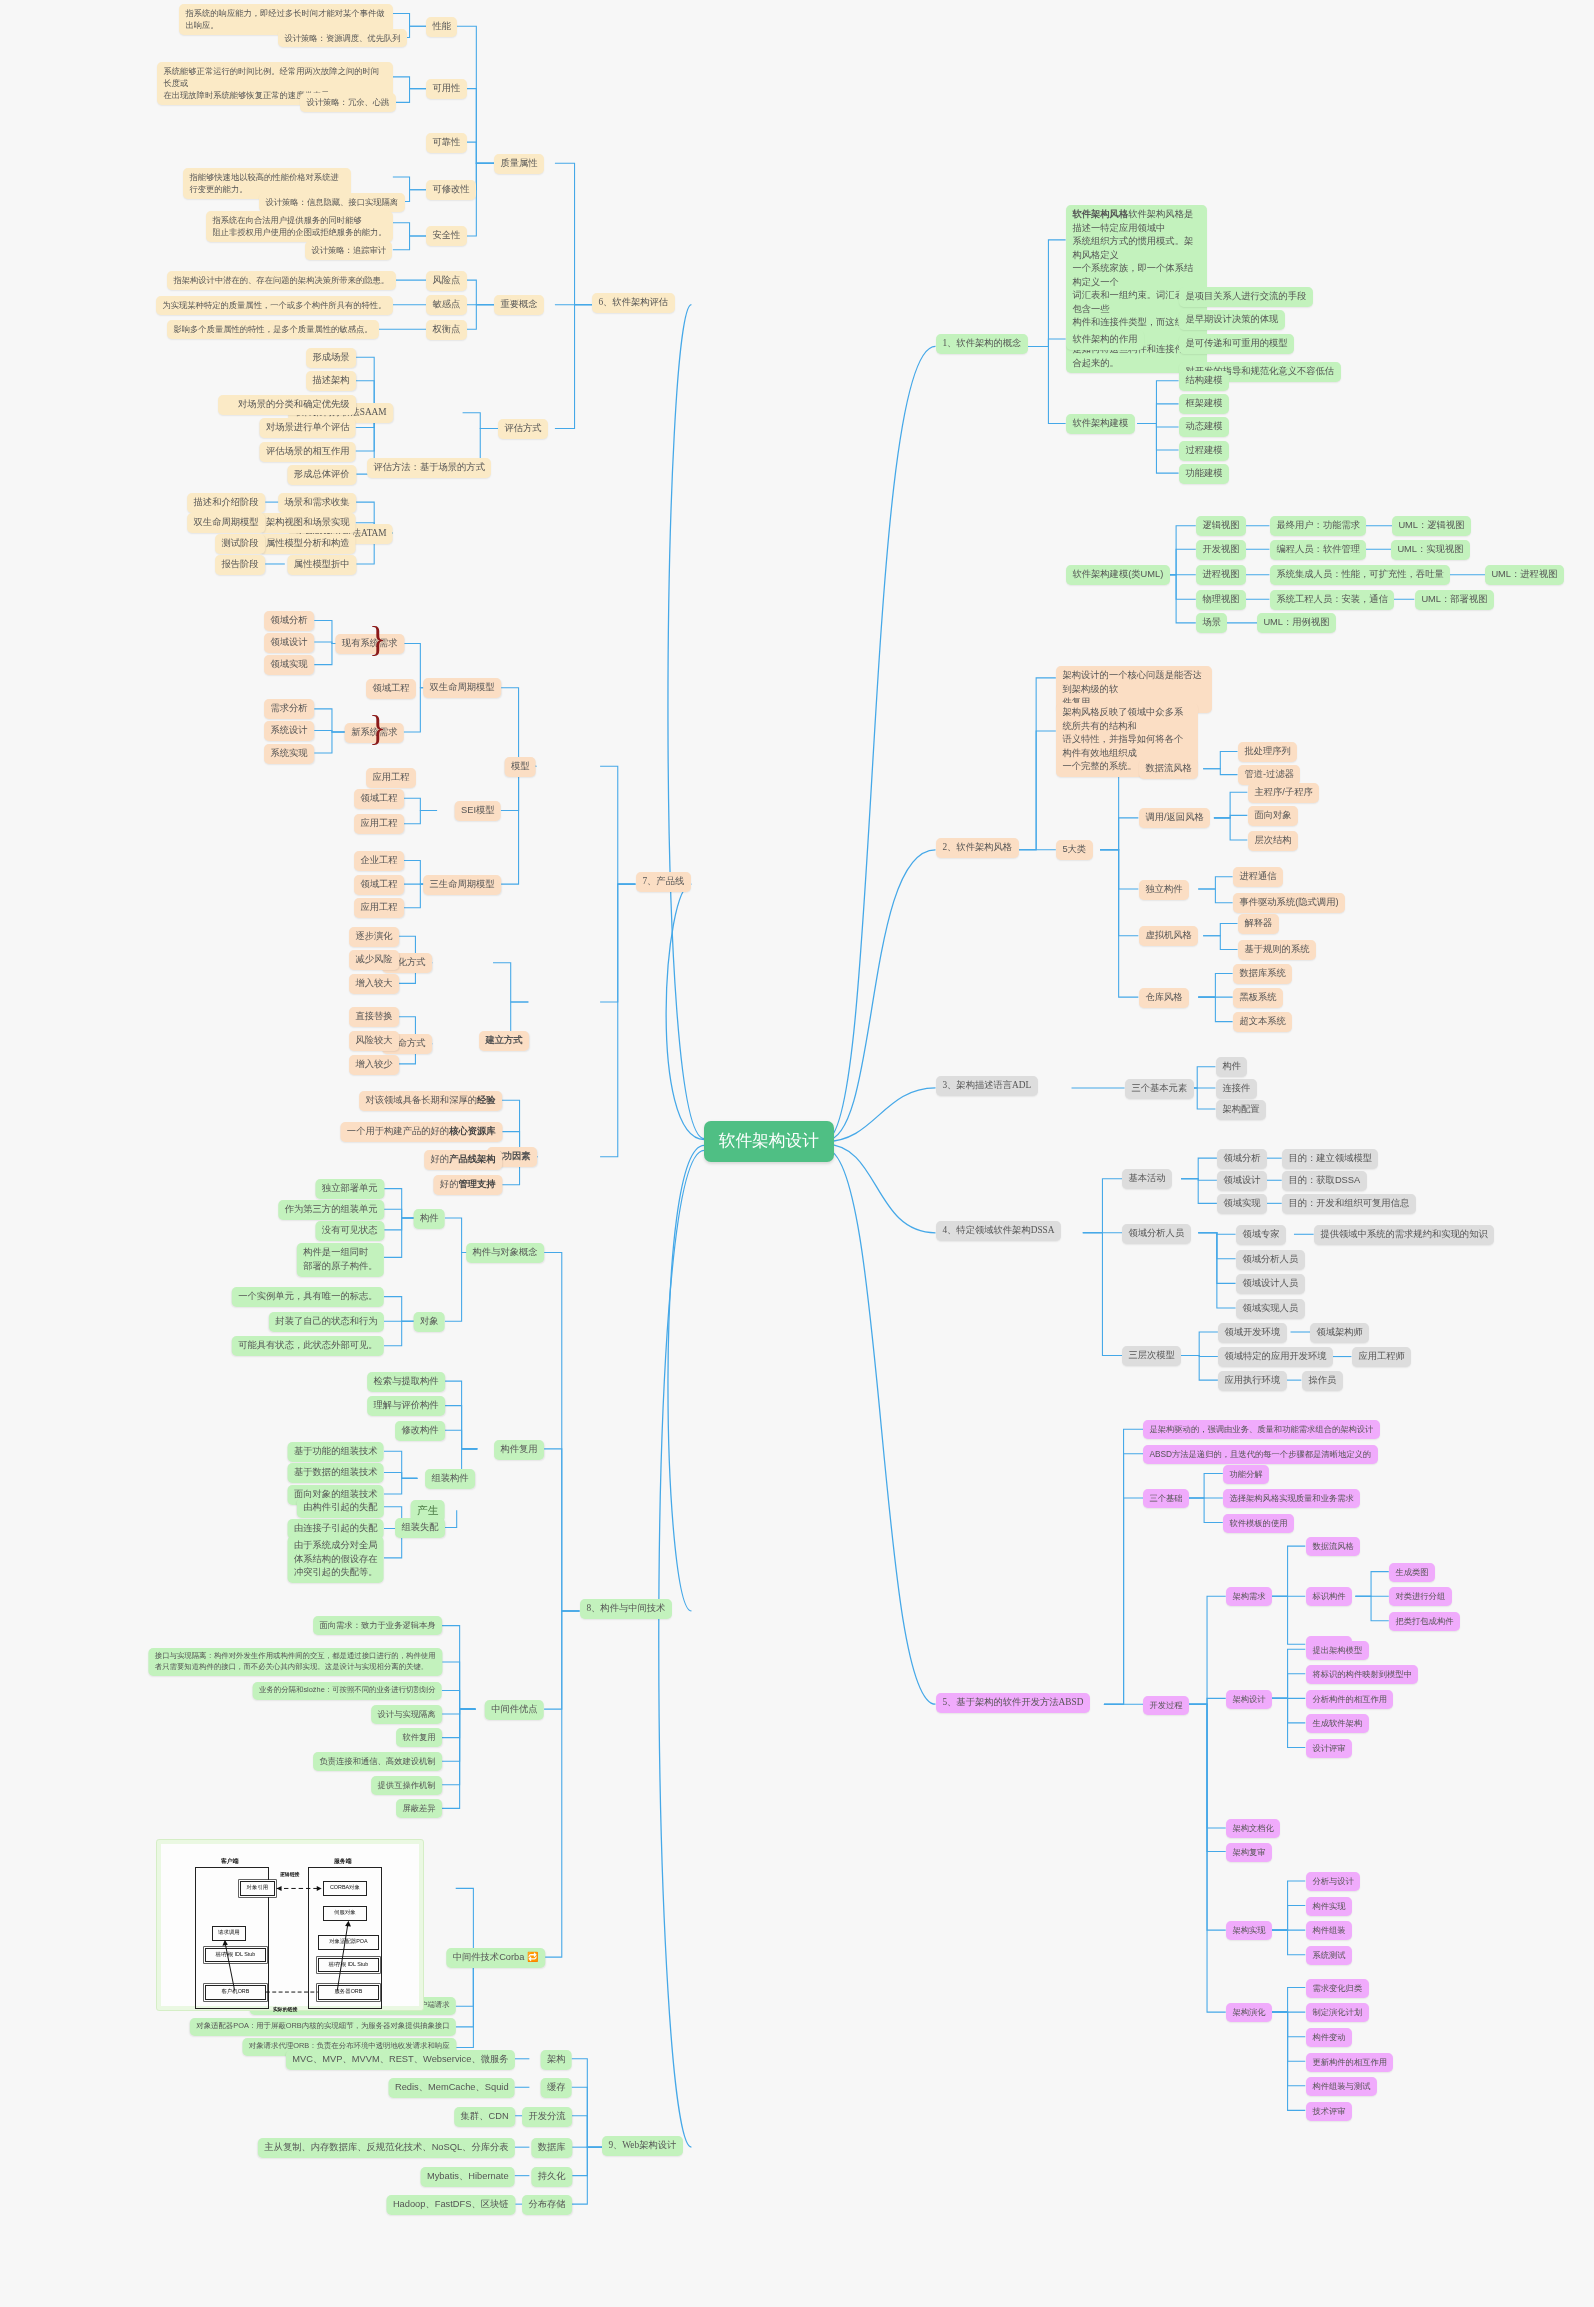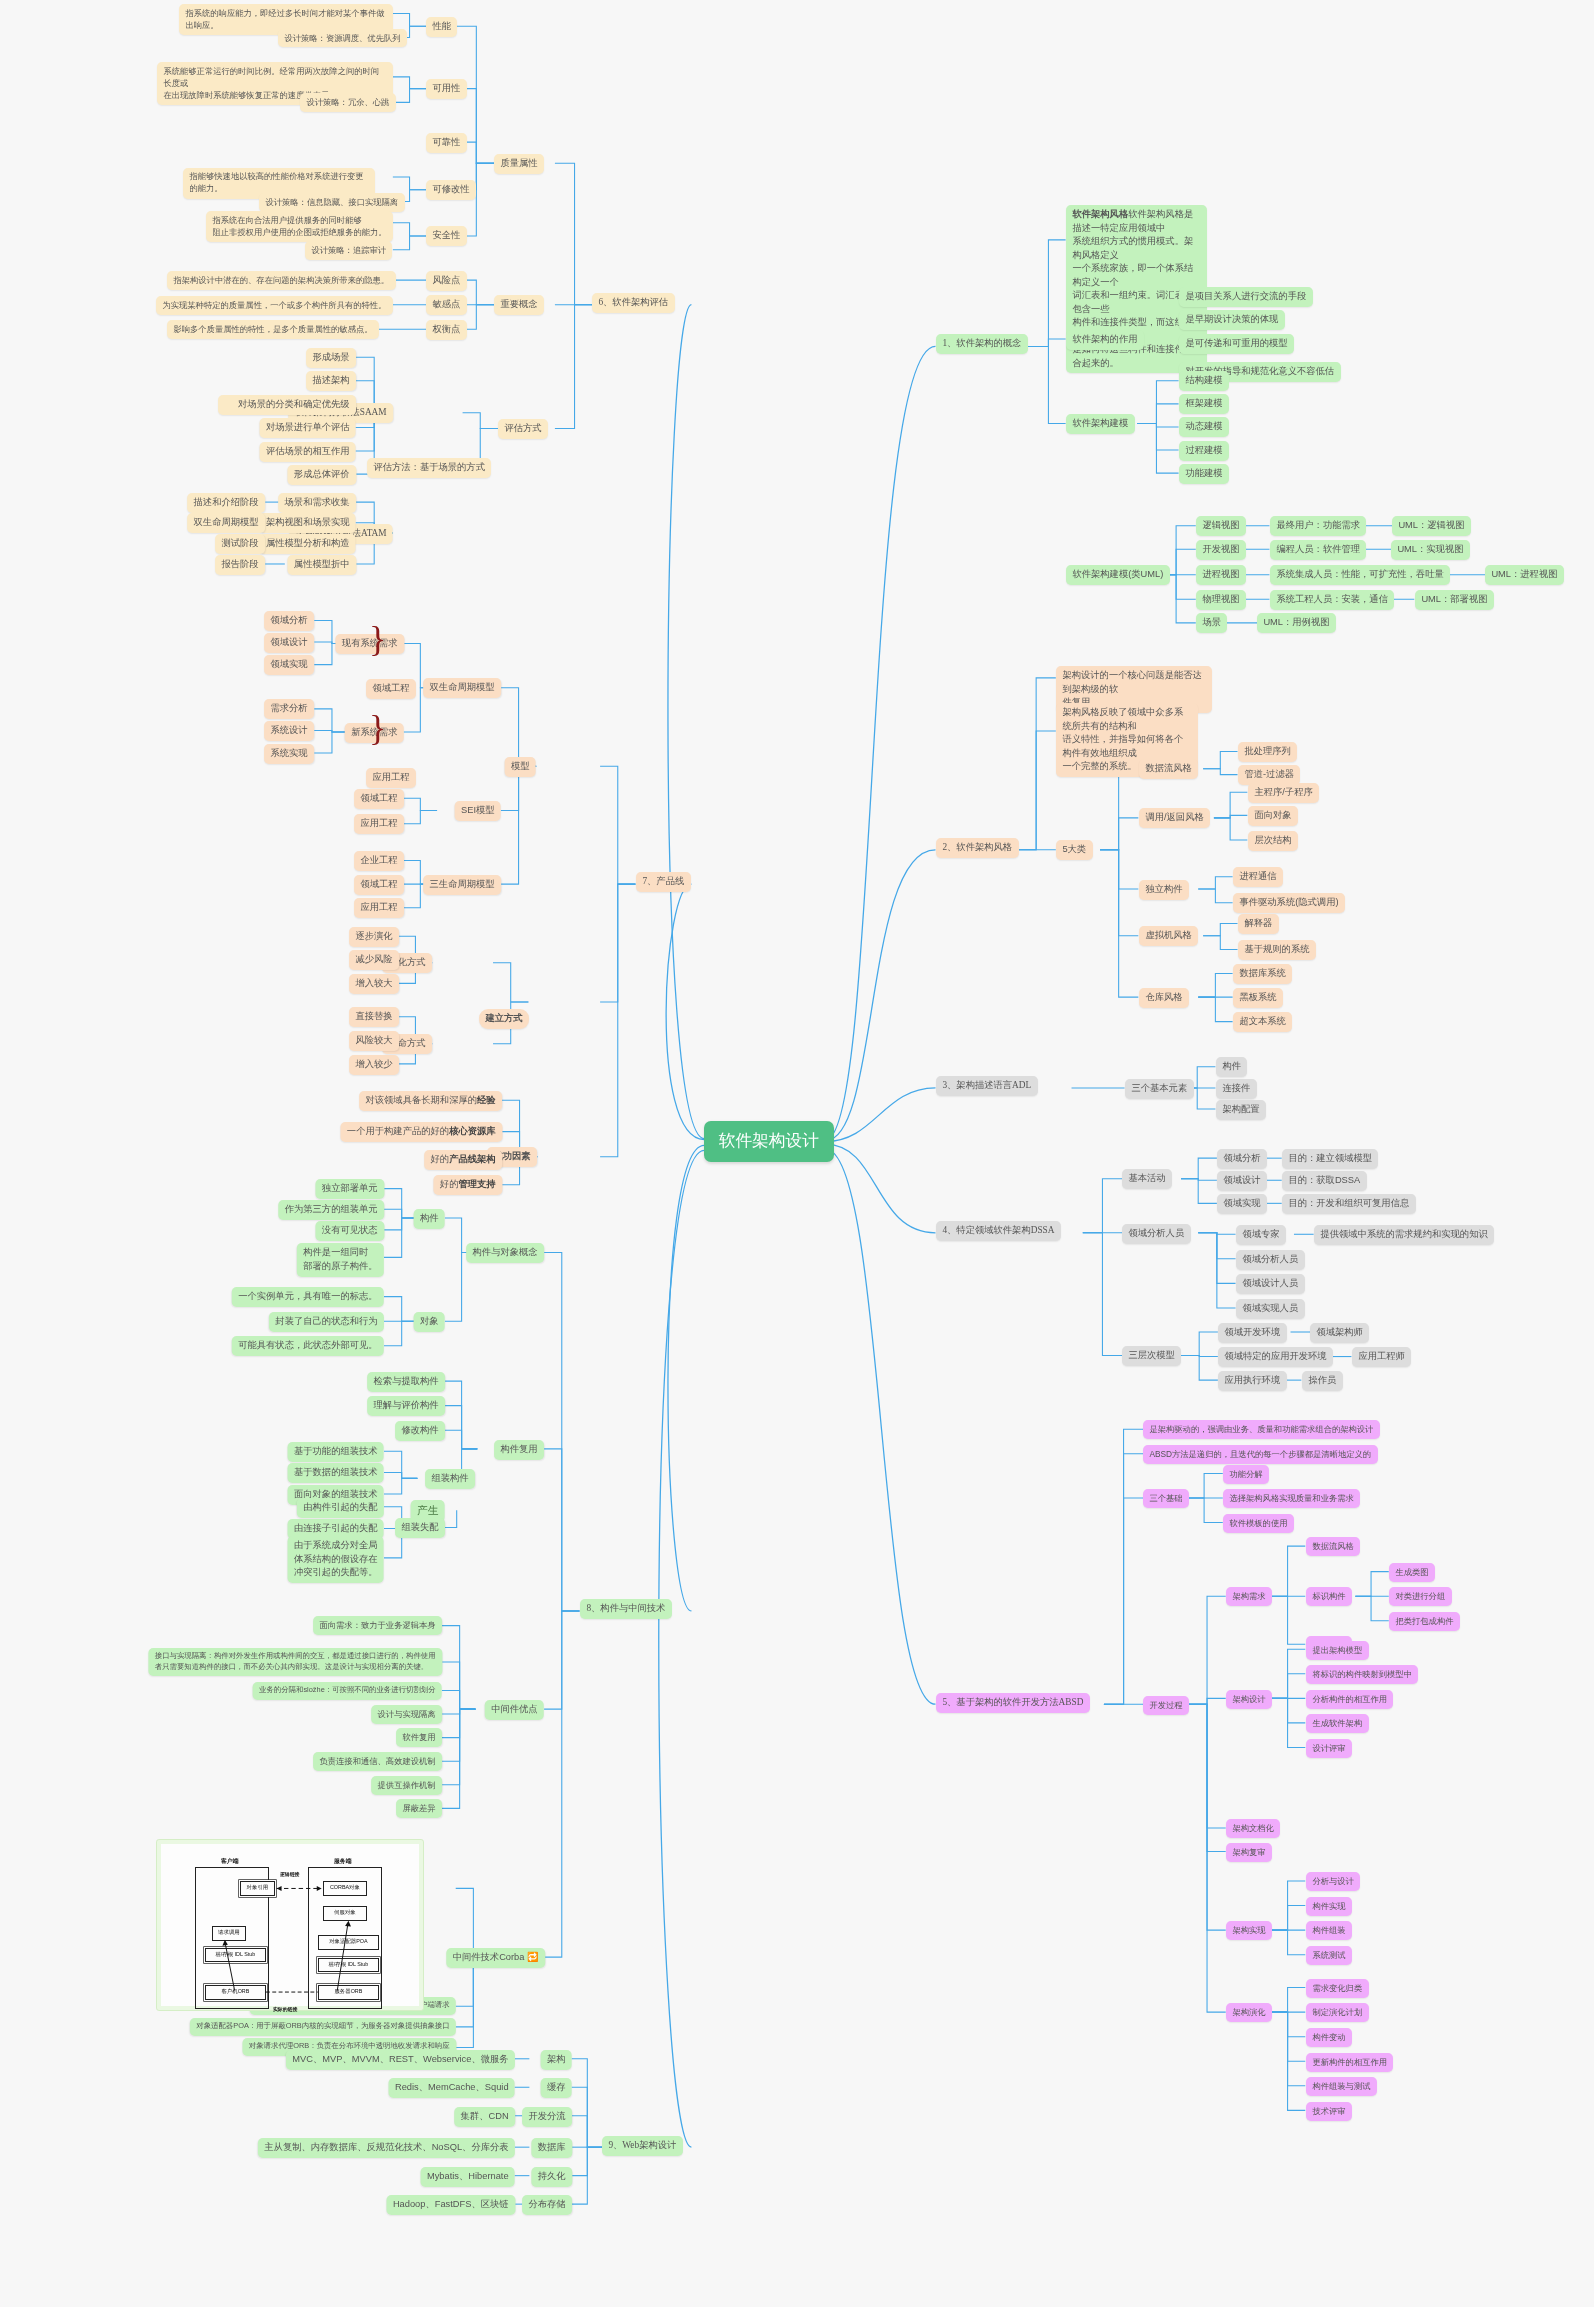--- a/index.html
+++ b/index.html
@@ -502,21 +502,21 @@
 <div class="node c-cream" style="left:426px; top:79px;">可用性</div>
 <div class="node c-cream" style="left:426px; top:133px;">可靠性</div>
 <div class="node c-cream" style="left:426px; top:180px;">可修改性</div>
 <div class="node c-cream" style="left:426px; top:226px;">安全性</div>
 
 <div class="node c-cream small para" style="left:179px; top:3.9px; width:214px;">指系统的响应能力，即经过多长时间才能对某个事件做出响应。</div>
 <div class="node c-cream small" style="left:278px; top:28.5px;">设计策略：资源调度、优先队列</div>
 <div class="node c-cream small para" style="left:157px; top:62px; width:236px;">系统能够正常运行的时间比例。经常用两次故障之间的时间长度或
 在出现故障时系统能够恢复正常的速度类表示。</div>
 <div class="node c-cream small" style="left:300px; top:93px;">设计策略：冗余、心跳</div>
-<div class="node c-cream small para" style="left:183px; top:168px; width:192px;font-family:Liberation Serif, serif;">指能够快速地以较高的性能价格对系统进行变更的能力。</div>
+<div class="node c-cream small para" style="left:183px; top:168px; width:168px;">指能够快速地以较高的性能价格对系统进行变更的能力。</div>
 <div class="node c-cream small" style="left:259px; top:193px;">设计策略：信息隐藏、接口实现隔离</div>
 <div class="node c-cream small para" style="left:206px; top:211px; width:187px;">指系统在向合法用户提供服务的同时能够
 阻止非授权用户使用的企图或拒绝服务的能力。</div>
 <div class="node c-cream small" style="left:305px; top:241px;">设计策略：追踪审计</div>
 
 <div class="node c-cream" style="left:494px; top:295px;">重要概念</div>
 <div class="node c-cream" style="left:426px; top:271px;">风险点</div>
 <div class="node c-cream" style="left:426px; top:295px;">敏感点</div>
 <div class="node c-cream" style="left:426px; top:320px;">权衡点</div>
 <div class="node c-cream small" style="left:167px; top:271px;">指架构设计中潜在的、存在问题的架构决策所带来的隐患。</div>
@@ -561,21 +561,21 @@
 
 <div class="node c-peach" style="left:501px; top:801px; transform:translateX(-100%);">SEI模型</div>
 <div class="node c-peach" style="left:404px; top:789px; transform:translateX(-100%);">领域工程</div>
 <div class="node c-peach" style="left:404px; top:814px; transform:translateX(-100%);">应用工程</div>
 
 <div class="node c-peach" style="left:501px; top:875px; transform:translateX(-100%);">三生命周期模型</div>
 <div class="node c-peach" style="left:404px; top:851px; transform:translateX(-100%);">企业工程</div>
 <div class="node c-peach" style="left:404px; top:875px; transform:translateX(-100%);">领域工程</div>
 <div class="node c-peach" style="left:404px; top:898px; transform:translateX(-100%);">应用工程</div>
 
-<div class="node c-peach bold" style="left:529px; top:1009px; transform:translateX(-100%);border-radius:9px;">建立方式</div>
+<div class="node c-peach bold" style="left:529px; top:1031px; transform:translateX(-100%);">建立方式</div>
 <div class="node c-peach" style="left:432px; top:953px; transform:translateX(-100%);">演化方式</div>
 <div class="node c-peach" style="left:399px; top:927px; transform:translateX(-100%);">逐步演化</div>
 <div class="node c-peach" style="left:399px; top:950px; transform:translateX(-100%);">减少风险</div>
 <div class="node c-peach" style="left:399px; top:974px; transform:translateX(-100%);">增入较大</div>
 <div class="node c-peach" style="left:432px; top:1034px; transform:translateX(-100%);">革命方式</div>
 <div class="node c-peach" style="left:399px; top:1007px; transform:translateX(-100%);">直接替换</div>
 <div class="node c-peach" style="left:399px; top:1031px; transform:translateX(-100%);">风险较大</div>
 <div class="node c-peach" style="left:399px; top:1055px; transform:translateX(-100%);">增入较少</div>
 
 <div class="node c-peach bold" style="left:537px; top:1147px; transform:translateX(-100%);">成功因素</div>

